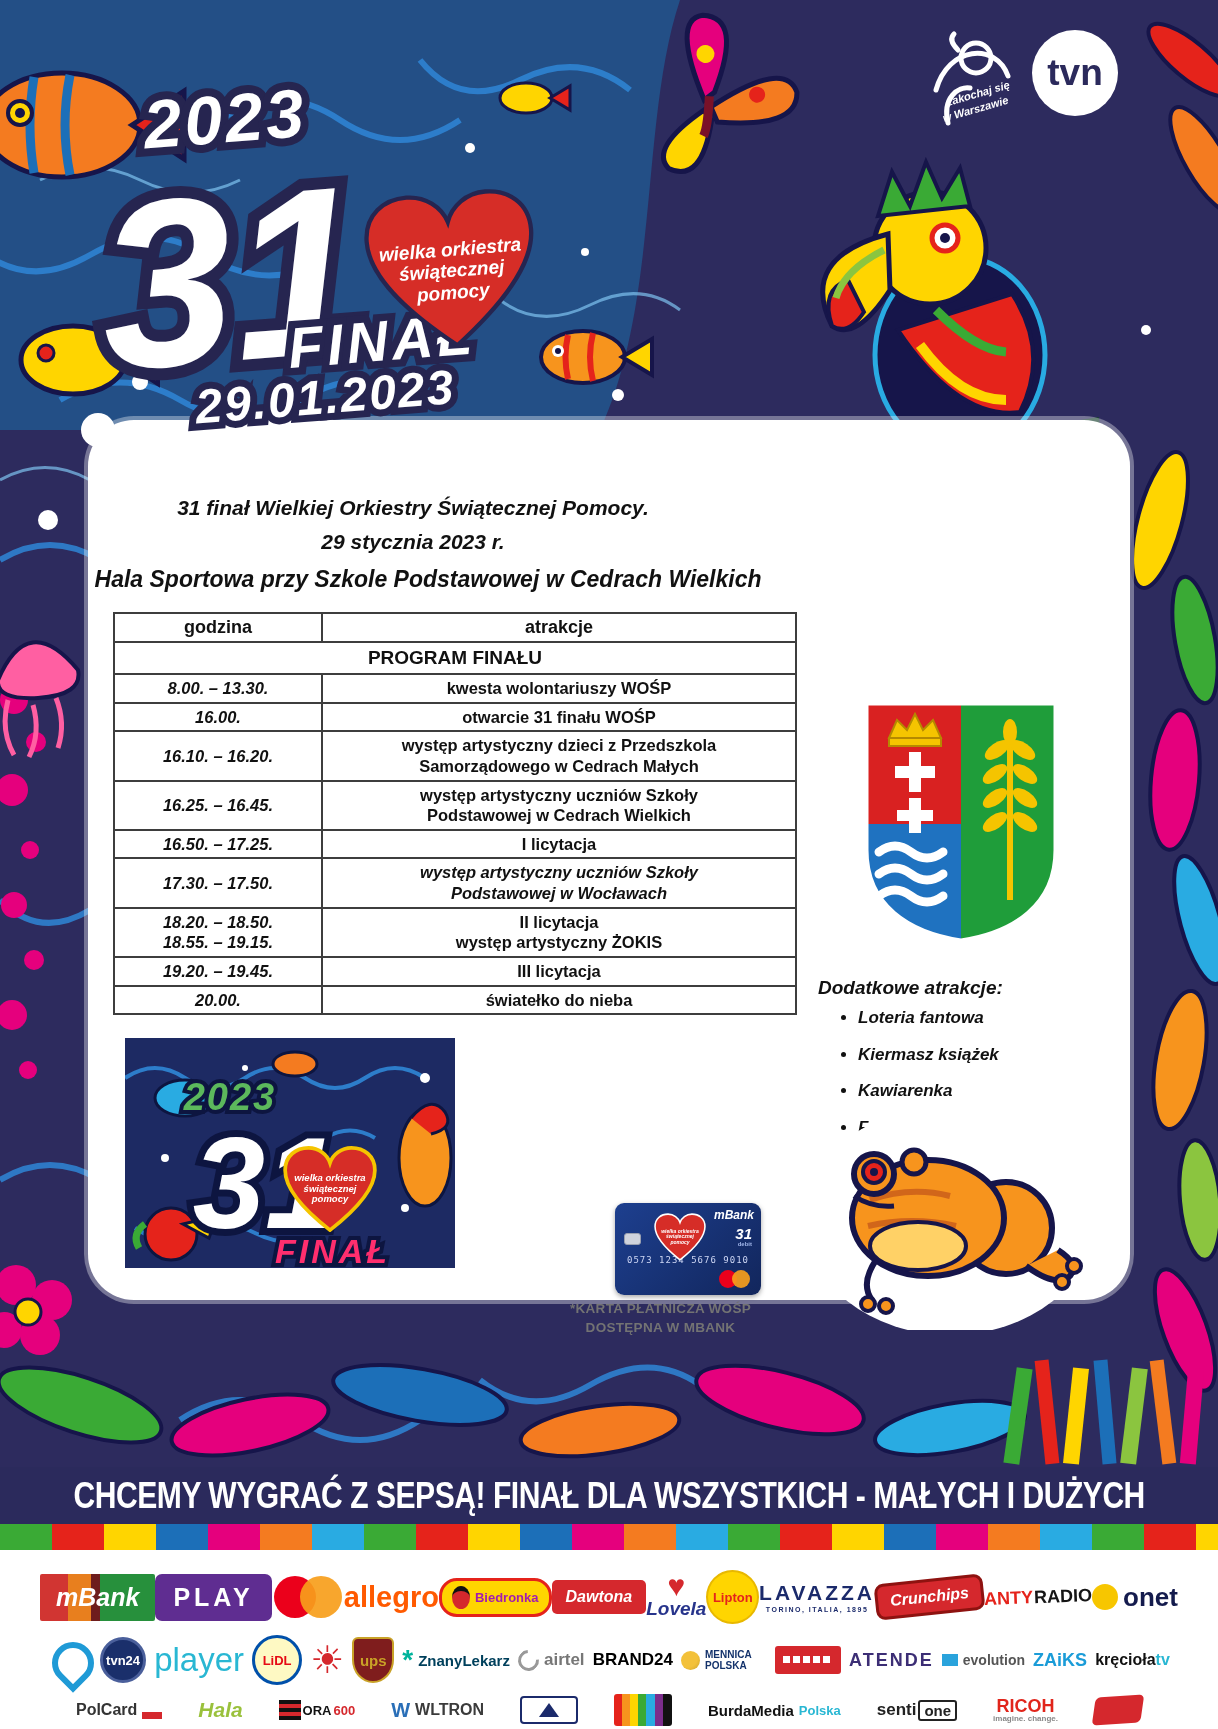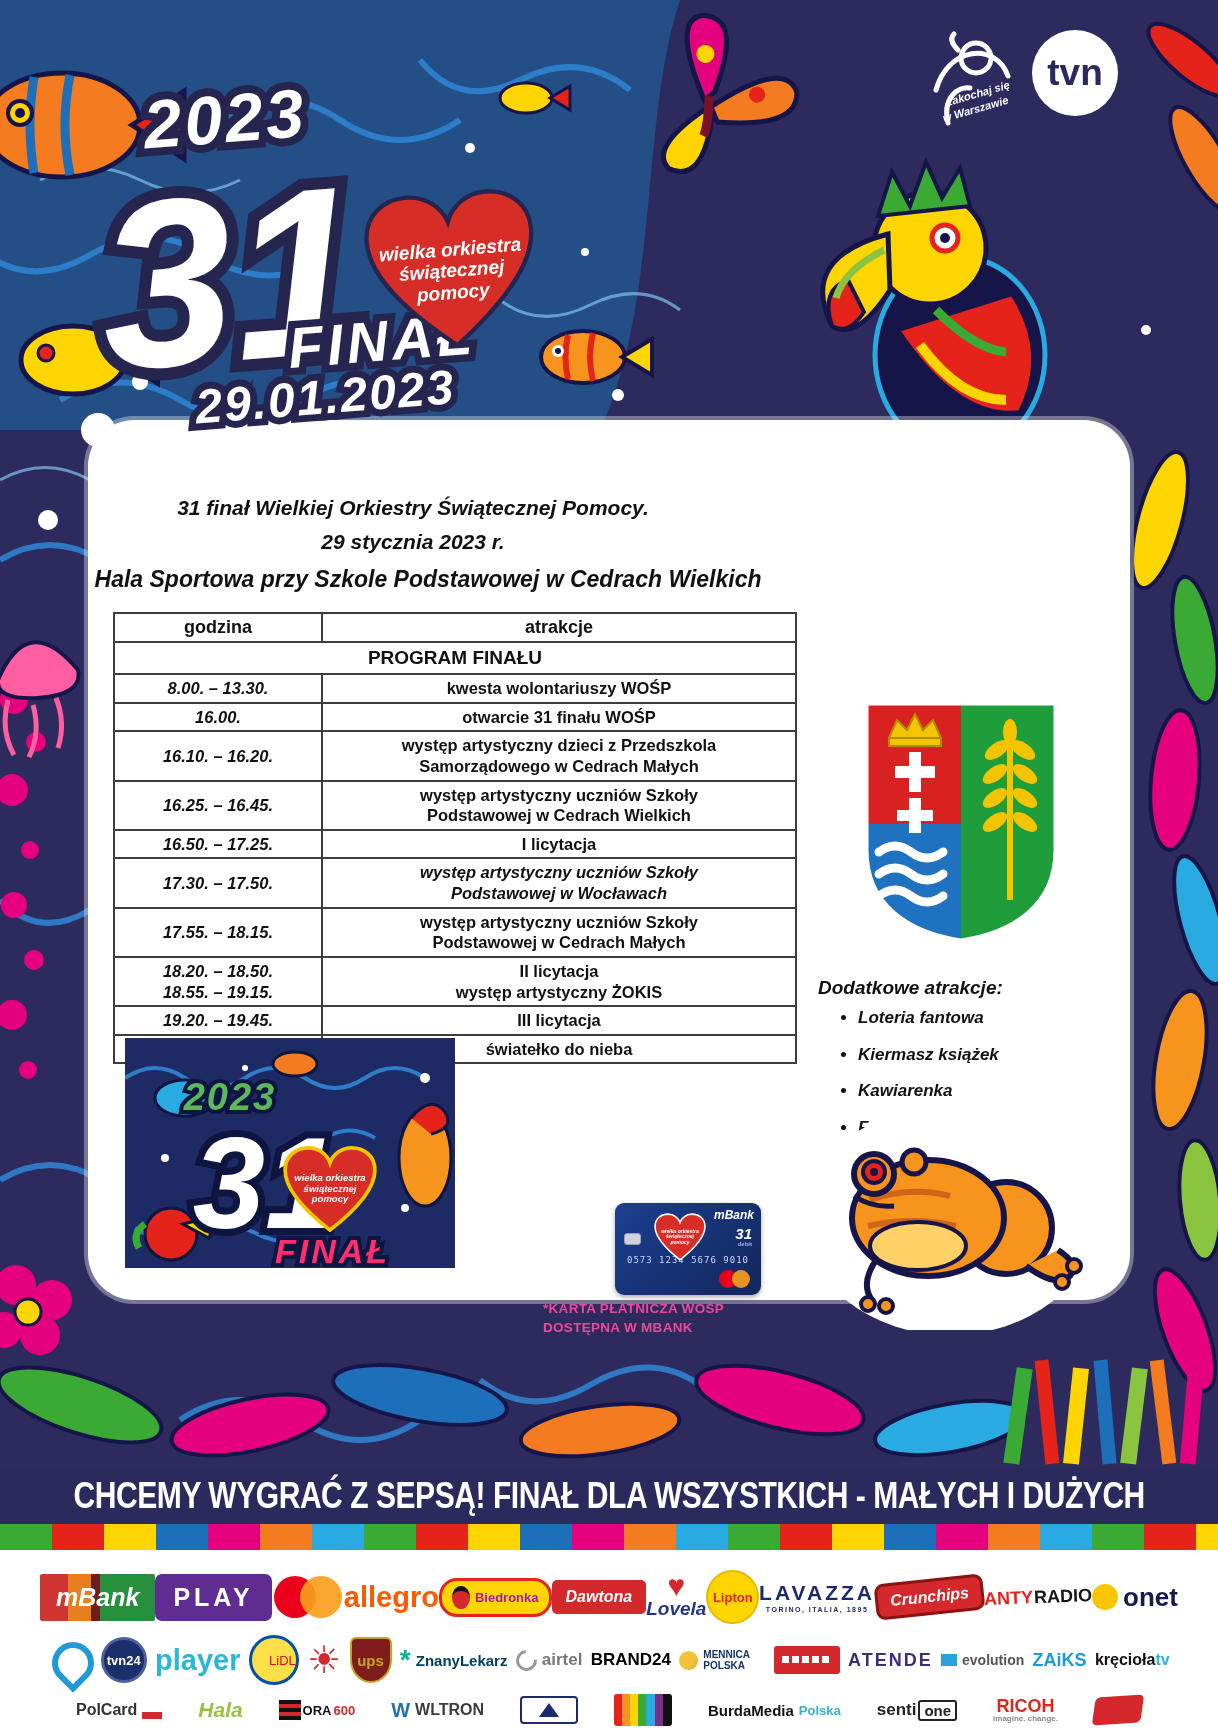--- a/index.html
+++ b/index.html
@@ -55,21 +55,21 @@
   .pay-card .chip{position:absolute;left:9px;top:30px;width:17px;height:12px;border-radius:3px;background:#cfd3dd;border:1px solid #9aa0b0;}
   .pay-card .num{position:absolute;left:0;right:0;top:52px;text-align:center;color:#cdd6f4;font-family:"DejaVu Sans Mono",monospace;font-size:9px;letter-spacing:1px;}
   .pay-card .badge{position:absolute;right:9px;top:22px;color:#fff;font-weight:800;font-style:italic;font-size:15px;}
   .pay-card .debit{position:absolute;right:9px;top:38px;color:#9fb4e8;font-size:6px;font-weight:700;}
   .pay-card .mc{position:absolute;right:8px;bottom:6px;width:34px;height:20px;}
   .pay-card .mc::before,.pay-card .mc::after{content:"";position:absolute;top:1px;width:18px;height:18px;border-radius:50%;}
   .pay-card .mc::before{left:0;background:#eb001b;}
   .pay-card .mc::after{left:13px;background:#f79e1b;opacity:.92;}
   .pay-heart{left:566px;top:793px;width:52px;height:48px;z-index:3;}
   .pay-heart .h-lines{font-size:5px;line-height:1.1;}
-  .pay-caption{position:absolute;left:455px;top:880px;width:235px;text-align:left;color:#ec4899;font-weight:800;font-size:13.5px;line-height:1.4;letter-spacing:.3px;}
+  .pay-caption{position:absolute;left:455px;top:880px;width:235px;text-align:center;color:#737373;font-weight:800;font-size:13.5px;line-height:1.4;letter-spacing:.3px;}
 
   
   .banner{left:0;top:1467px;width:1218px;height:57px;background:#2b2a5c;z-index:4;display:flex;align-items:center;justify-content:center;}
   .banner span{color:#fff;font-weight:800;font-size:31px;white-space:nowrap;transform:scale(.97,1.18);letter-spacing:-.5px;}
 
   .stripes{left:0;top:1524px;width:1218px;height:26px;z-index:3;background:repeating-linear-gradient(90deg,#3aaa35 0 52px,#e5231b 52px 104px,#ffd500 104px 156px,#1c6fb8 156px 208px,#e5007d 208px 260px,#f47b20 260px 312px,#29abe2 312px 364px);}
 
   
   .footer{left:0;top:1550px;width:1218px;height:179px;background:#fff;z-index:4;padding:14px 40px 0 40px;}
   .sp-row{display:flex;align-items:center;justify-content:space-evenly;}
@@ -97,22 +97,22 @@
   .lg-crunchips{background:#d5282d;border:3px solid #8e1210;color:#fff;font-style:italic;font-weight:800;padding:6px 12px;border-radius:9px;transform:rotate(-6deg);font-size:16px;}
   .lg-antyradio{gap:1px;transform:rotate(-2deg);}
   .lg-antyradio .l1{color:#e5231b;font-weight:900;font-size:18px;}
   .lg-antyradio .l2{color:#151515;font-weight:900;font-size:18px;}
   .lg-onet{color:#141b4d;font-weight:800;font-size:26px;}
   .lg-onet::before{content:"";width:26px;height:26px;border-radius:50%;background:#f7c600;}
 
   .lg-wosp{position:relative;width:44px;height:40px;}
   .lg-wosp::before{content:"";position:absolute;left:4px;top:2px;width:30px;height:30px;border:6px solid #1f9ad6;border-radius:50% 50% 50% 0;transform:rotate(-45deg);}
   .lg-tvn24{width:46px;height:46px;border-radius:50%;background:#1a2f6b;color:#fff;font-weight:800;font-size:13px;justify-content:center;border:3px solid #4a5f9b;}
-  .lg-player{color:#29b7d3;font-weight:700;font-size:29px;}
-  .lg-lidl{width:50px;height:50px;border-radius:50%;background:#fde047;border:3px solid #0050aa;color:#e60a14;font-weight:400;font-size:13px;justify-content:flex-end;}
+  .lg-player{color:#29b7d3;font-weight:400;font-size:33px;}
+  .lg-lidl{width:50px;height:50px;border-radius:50%;background:#fef9c3;border:3px solid #0050aa;color:#e60a14;font-weight:700;font-size:13px;justify-content:center;}
   .lg-sun{color:#d5282d;font-size:38px;line-height:1;}
   .lg-sun::before{content:"☀";}
   .lg-ups{width:42px;height:46px;background:#7f1d1d;color:#c9a227;font-weight:900;font-size:15px;justify-content:center;border-radius:6px 6px 50% 50%;border:2px solid #c9a227;}
   .lg-znanylekarz{color:#00405c;font-weight:800;font-size:15px;}
   .lg-znanylekarz::before{content:"*";color:#00b39b;font-weight:900;font-size:28px;line-height:14px;}
   .lg-airtel{color:#777;font-weight:700;font-size:17px;}
   .lg-airtel::before{content:"";width:15px;height:15px;border:3px solid #999;border-radius:50%;border-top-color:transparent;transform:rotate(40deg);}
   .lg-brand24{color:#000;font-weight:900;font-size:17px;}
   .lg-mennica{color:#13326b;font-weight:800;font-size:10px;max-width:86px;line-height:1.15;}
   .lg-mennica::before{content:"";width:19px;height:19px;border-radius:50%;background:radial-gradient(circle at 35% 35%,#f3c13a 55%,#caa12c);flex:none;}
@@ -392,29 +392,20 @@
               <div>I licytacja</div>
             </td>
           </tr>
           <tr>
             <td class="t-time">
               <div>17.30. – 17.50.</div>
             </td>
             <td class="t-attr it">
               <div>występ artystyczny uczniów Szkoły</div>
               <div>Podstawowej w Wocławach</div>
-            </td>
-          </tr>
-          <tr>
-            <td class="t-time">
-              <div>17.55. – 18.15.</div>
-            </td>
-            <td class="t-attr">
-              <div>występ artystyczny uczniów Szkoły</div>
-              <div>Podstawowej  w Cedrach Małych</div>
             </td>
           </tr>
           <tr>
             <td class="t-time">
               <div>18.20. – 18.50.</div>
               <div>18.55. – 19.15.</div>
             </td>
             <td class="t-attr">
               <div>II licytacja</div>
               <div>występ artystyczny ŻOKIS</div>

